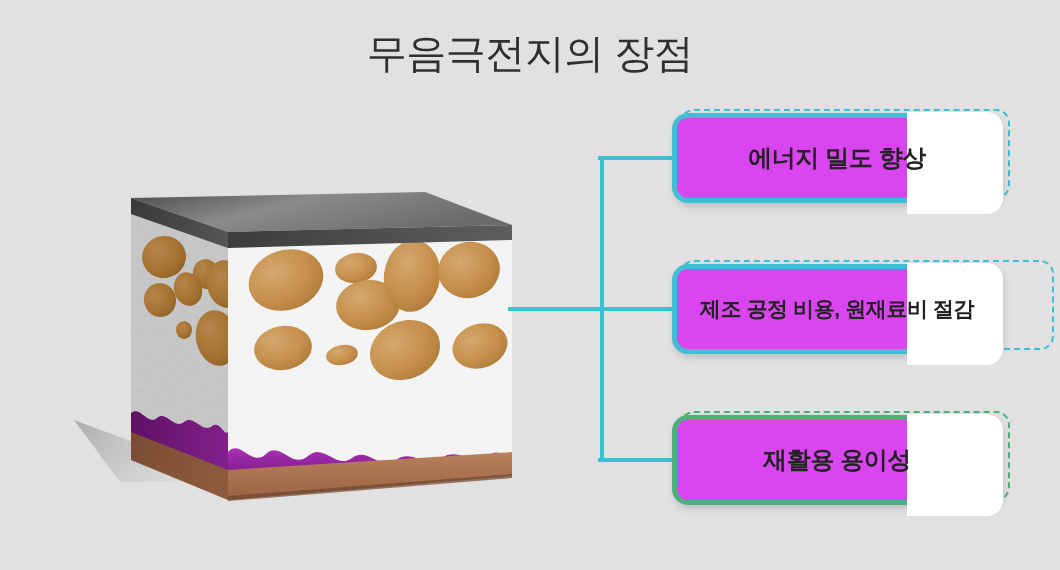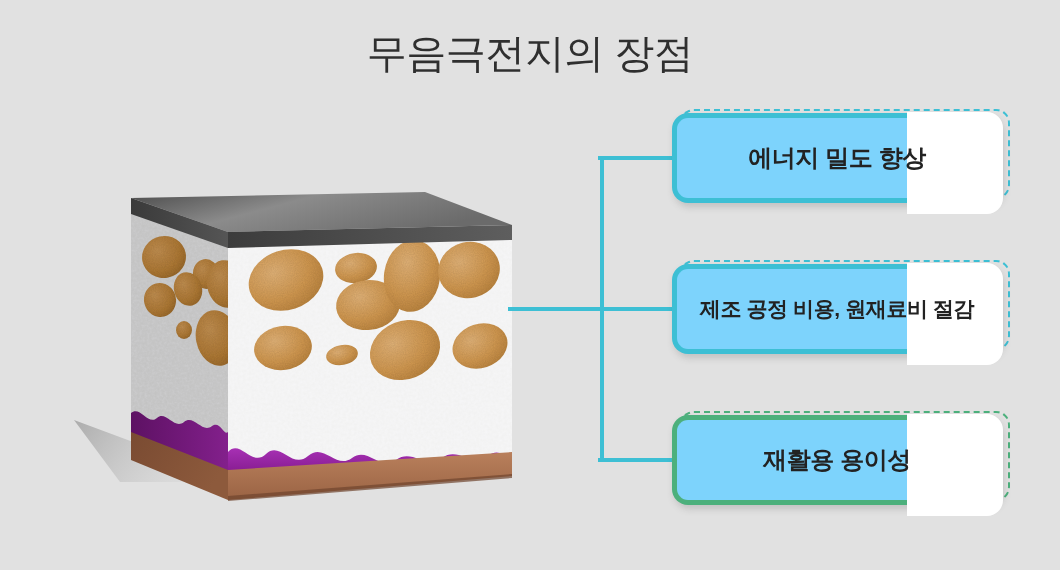--- a/index.html
+++ b/index.html
@@ -72,21 +72,21 @@
   }
   .callout.green .dash { border-color: #4cb07c; }
 
   .callout .panel {
     position: absolute;
     left: 0;
     top: 0;
     width: 330px;
     height: 90px;
     box-sizing: border-box;
-    background: #7dd3fc;
+    background: #d946ef;
     border: 5px solid #3dbfd4;
     border-right-color: transparent;
     border-radius: 16px;
     box-shadow: 2px 4px 7px rgba(80,80,80,0.22);
     display: flex;
     align-items: center;
     justify-content: center;
   }
   .callout.green .panel {
     border-color: #4cb07c;
@@ -121,21 +121,21 @@
     color: #222222;
     text-align: center;
     white-space: nowrap;
     letter-spacing: -0.4px;
   }
   .callout .label.small {
     font-size: 21px;
   }
 
   #callout-0 { left: 672px; top: 113px; }
-  #callout-1 { left: 672px; top: 264px; }
+  #callout-1 { left: 672px; top: 264px; padding-left: 44px; }
   #callout-2 { left: 672px; top: 415px; }
 </style>
 </head>
 <body>
 
 <div id="slide">
 
   <div id="title">무음극전지의 장점</div>
 
   <div id="illustration">

